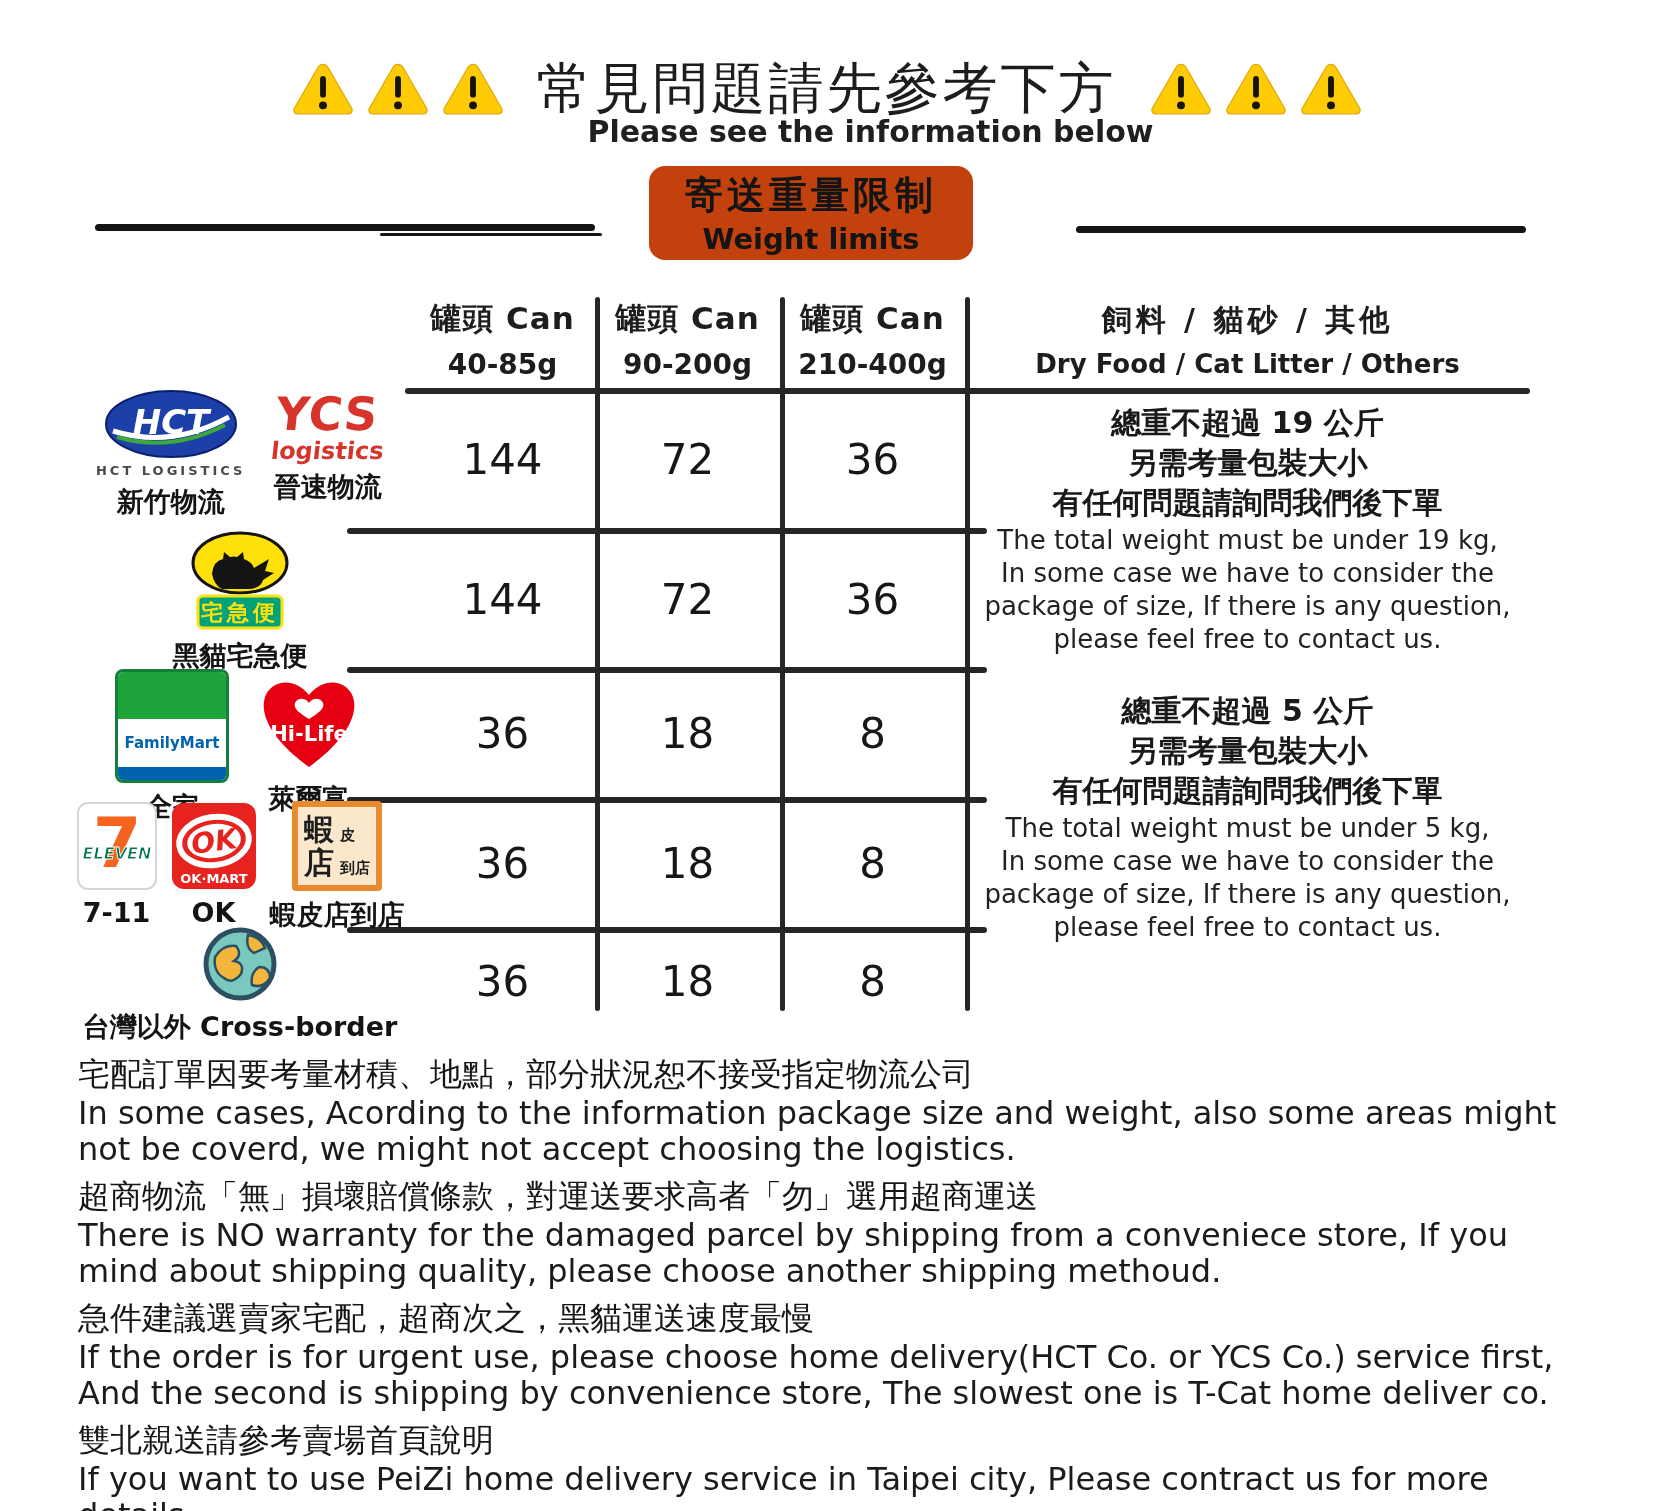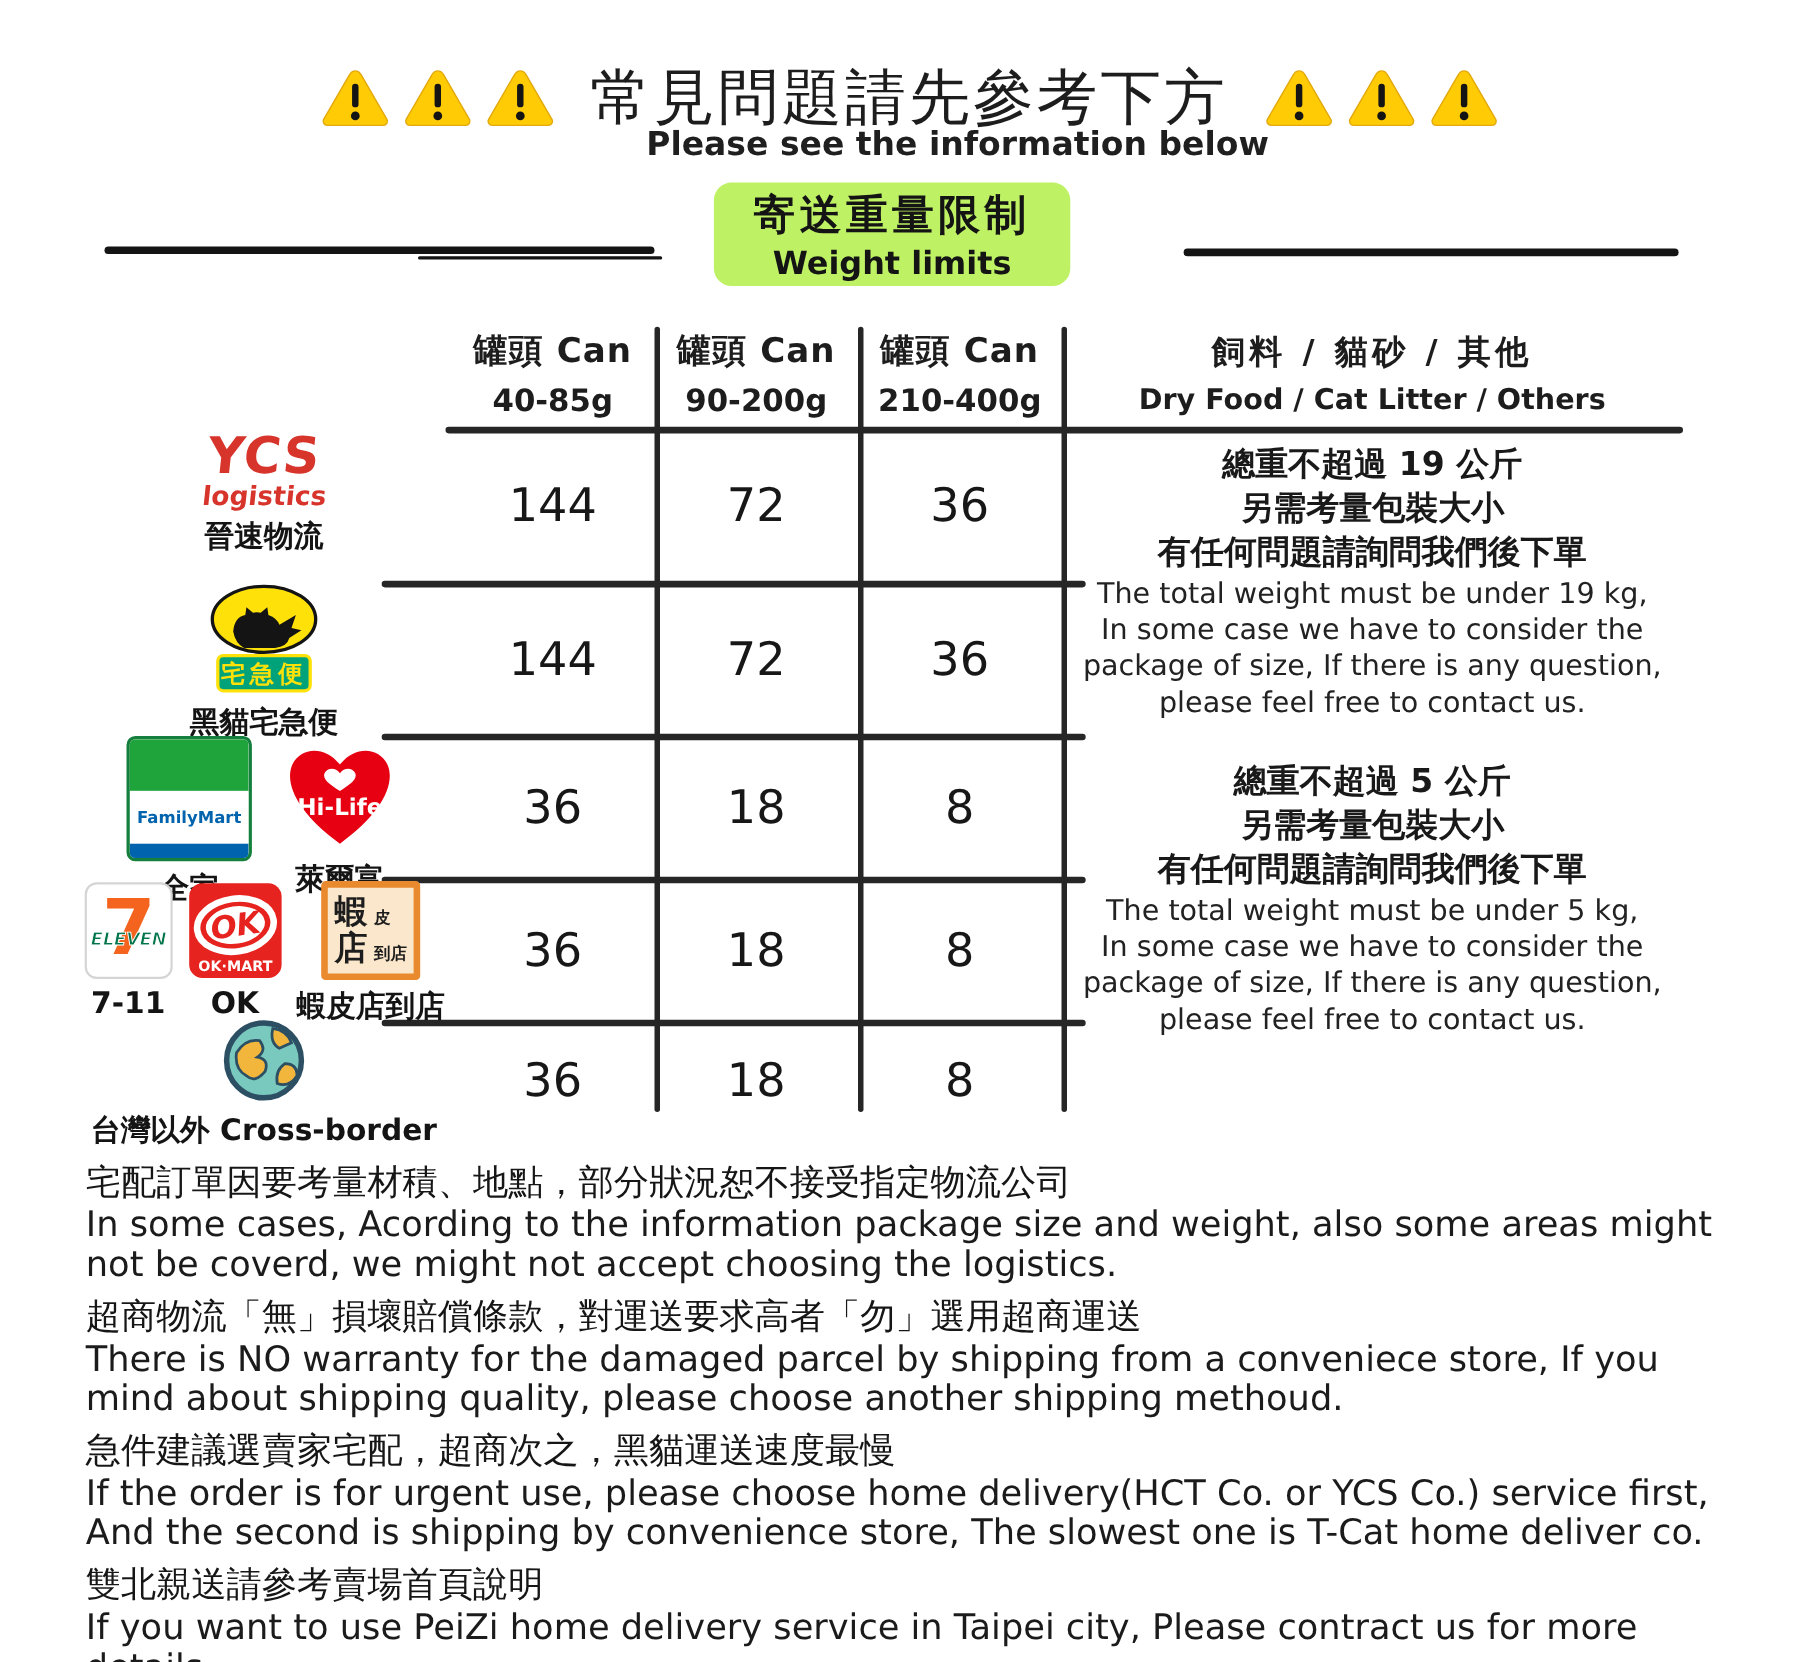--- a/index.html
+++ b/index.html
@@ -10,21 +10,21 @@
   
   .titlebar{position:absolute;top:52px;left:0;width:100%;display:flex;align-items:center;justify-content:center;gap:13px;}
   .page-title{font-size:55px;font-weight:normal;letter-spacing:3px;margin:0 20px;white-space:nowrap;}
   .warn{width:62px;height:56px;flex:0 0 auto;}
   .subtitle{position:absolute;top:114px;left:0;width:100%;text-align:center;font-size:30px;font-weight:600;color:#1f1f1f;padding-left:44px;}
   .hr-line{position:absolute;height:7px;background:#141414;border-radius:4px;}
   .hr-left{top:224px;left:95px;width:500px;}
   .hr-left-thin{top:233px;left:380px;width:222px;height:3px;}
   .hr-right{top:226px;left:1076px;width:450px;}
   .badge{
-    position:absolute;left:649px;top:166px;width:324px;height:94px;background:#bef264;
+    position:absolute;left:649px;top:166px;width:324px;height:94px;background:#c2410c;
     border-radius:16px;display:flex;flex-direction:column;align-items:center;justify-content:center;
   }
   .badge-zh{font-size:38px;font-weight:bold;letter-spacing:4px;color:#141414;}
   .badge-en{font-size:29px;font-weight:600;color:#141414;margin-top:1px;}
 
   
   .table{position:absolute;left:75px;top:285px;width:1460px;height:760px;}
   .vline{position:absolute;top:12px;width:5px;height:714px;background:#262626;border-radius:3px;}
   .v1{left:520px;} .v2{left:705px;} .v3{left:890px;}
   .hline{position:absolute;height:6px;background:#262626;border-radius:3px;}
@@ -184,20 +184,30 @@
     <div class="note-en">
       <div>The total weight must be under 5 kg,</div>
       <div>In some case we have to consider the</div>
       <div>package of size, If there is any question,</div>
       <div>please feel free to contact us.</div>
     </div>
   </div>
 
   <div class="logo-row row1">
     <div class="stack">
+      <svg width="140" height="74" viewBox="0 0 140 74">
+        <ellipse cx="70" cy="37" rx="65" ry="33" fill="#1C3FA8" stroke="#0A1F6B" stroke-width="2"></ellipse>
+        <path d="M12 44 Q70 62 128 30" stroke="#ffffff" stroke-width="5" fill="none"></path>
+        <path d="M16 50 Q70 66 124 38" stroke="#3DA93D" stroke-width="4" fill="none"></path>
+        <text x="70" y="47" text-anchor="middle" font-size="34" font-weight="bold" font-style="italic" fill="#ffffff" font-family="DejaVu Sans, sans-serif">HCT</text>
+      </svg>
+      <div class="hct-sub">HCT LOGISTICS</div>
+      <div class="carrier-label">新竹物流</div>
+    </div>
+    <div class="stack">
       <div class="ycs-box">
         <div class="ycs-top">YCS</div>
         <div class="ycs-bot">logistics</div>
       </div>
       <div class="carrier-label">晉速物流</div>
     </div>
   </div>
 
   <div class="logo-row row2">
     <div class="stack">

